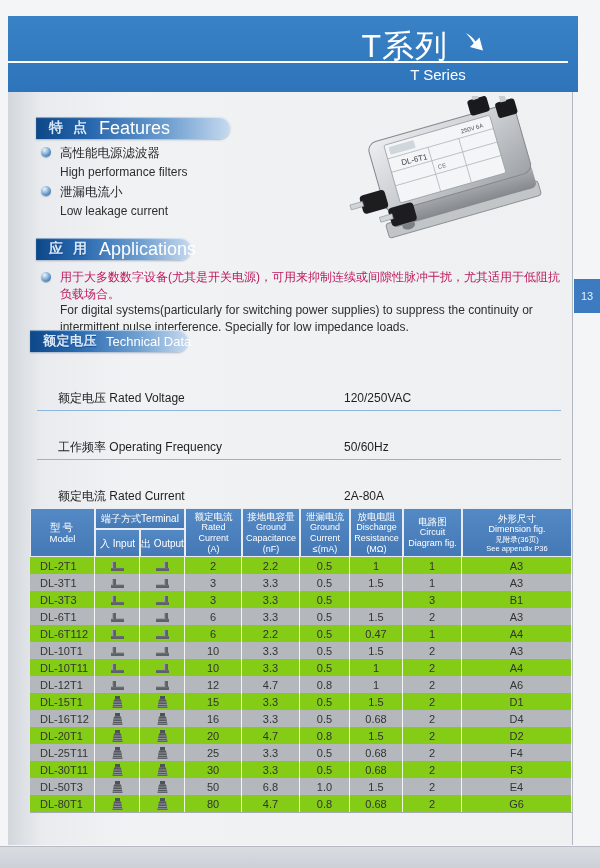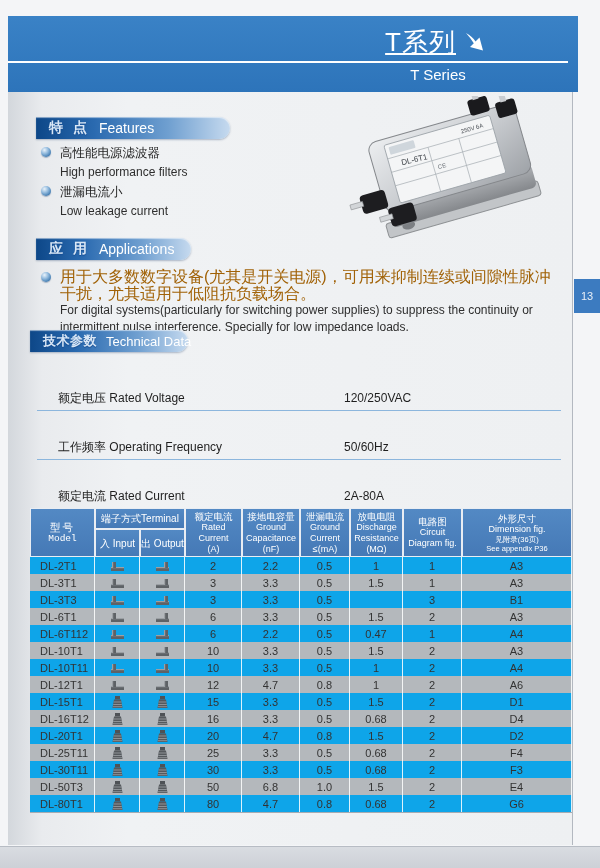--- a/index.html
+++ b/index.html
@@ -20,53 +20,53 @@
     background:linear-gradient(180deg,#d9dce1,#ccd0d6);
     border-top:1px solid #b7bcc4;
   }
 
   
   .header-band{
     position:absolute;left:8px;top:16px;width:570px;height:76px;
     background:linear-gradient(180deg,#3a82c6,#2d74ba);
   }
   .header-rule{position:absolute;left:0;top:45px;right:10px;height:2px;background:#ffffff;}
-  .title-zh{position:absolute;top:9px;right:122px;font-size:26px;color:#ffffff;letter-spacing:1px;text-decoration:underline;}
+  .title-zh{position:absolute;top:9px;right:130px;font-size:32px;color:#ffffff;letter-spacing:1px;}
   .header-arrow{position:absolute;top:13px;right:90px;}
   .title-en{position:absolute;top:50px;right:100px;width:80px;text-align:center;font-size:15px;color:#ffffff;}
 
   
   .banner{
     position:absolute;height:22px;border-radius:0 11px 11px 0;
     background:linear-gradient(90deg,#0d4788 0%,#2a6ab0 30%,#6f9fd0 68%,#c6daef 100%);
     box-shadow:inset 0 1px 1px rgba(255,255,255,.55), 0 1px 2px rgba(40,70,110,.35);
     display:flex;align-items:center;padding-left:13px;box-sizing:border-box;gap:9px;
   }
   .banner .zh{color:#d9e7f6;font-weight:bold;font-size:14px;letter-spacing:3px;text-shadow:0 1px 1px #164d92;white-space:nowrap;}
-  .banner .en{color:#ffffff;font-size:14px;white-space:nowrap;}
+  .banner .en{color:#ffffff;font-size:18px;white-space:nowrap;}
   #features-banner{left:36px;top:117px;width:194px;}
   #applications-banner{left:36px;top:238px;width:155px;}
   #technical-banner{left:30px;top:330px;width:158px;}
   #technical-banner .zh{letter-spacing:0.5px;font-size:13px;}
   #technical-banner .en{font-size:13px;}
 
   
   .bullet{
     width:10px;height:10px;border-radius:50%;flex:none;margin-top:3px;
     background:radial-gradient(circle at 35% 30%, #eaf3fb, #8fb8dc 40%, #3c77ae 78%, #27598d);
     box-shadow:0 1px 1px rgba(60,90,130,.4);
   }
   .feat-list{position:absolute;left:41px;top:144px;width:280px;}
   .feat-item{display:flex;gap:9px;margin-bottom:1px;}
   .feat-zh{font-size:12.5px;color:#1c1c1c;line-height:19px;}
   .feat-en{font-size:12px;color:#2e2e2e;line-height:19px;}
 
   
   .app-block{position:absolute;left:41px;top:269px;width:525px;display:flex;gap:9px;}
-  .app-zh{font-size:16px;color:#a16207;line-height:16.5px;}
+  .app-zh{font-size:12px;color:#be185d;line-height:16.5px;}
   .app-en{font-size:12px;color:#2e2e2e;line-height:16.5px;}
 
   
   .page-tab{
     position:absolute;left:574px;top:279px;width:26px;height:34px;
     background:#3c7bc0;color:#e9eff6;font-size:11px;
     display:flex;align-items:center;justify-content:center;
   }
 
   
@@ -87,38 +87,38 @@
     color:#fff;border:1px solid #e9edf3;
     display:flex;flex-direction:column;align-items:center;justify-content:center;
     line-height:11px;text-align:center;overflow:hidden;
   }
   .th span{display:block;}
   .hzh{font-size:9.5px;}
   .hen{font-size:9px;}
   .hnote{font-size:7.5px;line-height:9px;}
   .th-model{grid-column:1;grid-row:1/3;}
   .th-model .hzh{font-size:10.5px;letter-spacing:2px;}
-  .th-model .hen{font-size:9.5px;font-family:Liberation Mono, monospace;}
+  .th-model .hen{font-size:9.5px;}
   .th-terminal{grid-column:2/4;grid-row:1;}
   .th-terminal span{font-size:10px;}
   .th-input{grid-column:2;grid-row:2;}
   .th-output{grid-column:3;grid-row:2;}
   .th-input span,.th-output span{font-size:10px;}
   .th-rated{grid-column:4;grid-row:1/3;}
   .th-ground{grid-column:5;grid-row:1/3;}
   .th-leakage{grid-column:6;grid-row:1/3;}
   .th-discharge{grid-column:7;grid-row:1/3;}
   .th-circuit{grid-column:8;grid-row:1/3;}
   .th-dimension{grid-column:9;grid-row:1/3;}
 
   .tbody{border-bottom:1px solid #a6abb2;}
   .trow{
     display:grid;
     grid-template-columns:65px 45px 45px 57px 58px 50px 53px 59px 110px;
-    height:17px;background:#0ea5e9;
+    height:17px;background:#84cc16;
   }
   .trow.alt{background:#b4b8bc;}
   .tcell{
     font-size:11px;color:#333;height:100%;
     display:flex;align-items:center;justify-content:center;
     border-right:1px solid rgba(255,255,255,.85);box-sizing:border-box;
   }
   .tcell.model{justify-content:flex-start;padding-left:10px;white-space:nowrap;}
   .ticon{display:flex;align-items:center;justify-content:center;}
 
@@ -219,21 +219,21 @@
   <div class="bullet"></div>
   <div>
     <div class="app-zh">用于大多数数字设备(尤其是开关电源)，可用来抑制连续或间隙性脉冲干扰，尤其适用于低阻抗负载场合。</div>
     <div class="app-en">For digital systems(particularly for switching power supplies) to suppress the continuity or intermittent pulse interference. Specially for low impedance loads.</div>
   </div>
 </div>
 
 <div class="page-tab">13</div>
 
 <div class="banner" id="technical-banner">
-  <span class="zh">技术参数</span>
+  <span class="zh">额定电压</span>
   <span class="en">Technical Data</span>
 </div>
 <div class="spec-table">
   <div class="spec-row">
     <div class="spec-label">额定电压 Rated Voltage</div>
     <div class="spec-value">120/250VAC</div>
   </div>
   <div class="spec-row">
     <div class="spec-label">工作频率 Operating Frequency</div>
     <div class="spec-value">50/60Hz</div>

